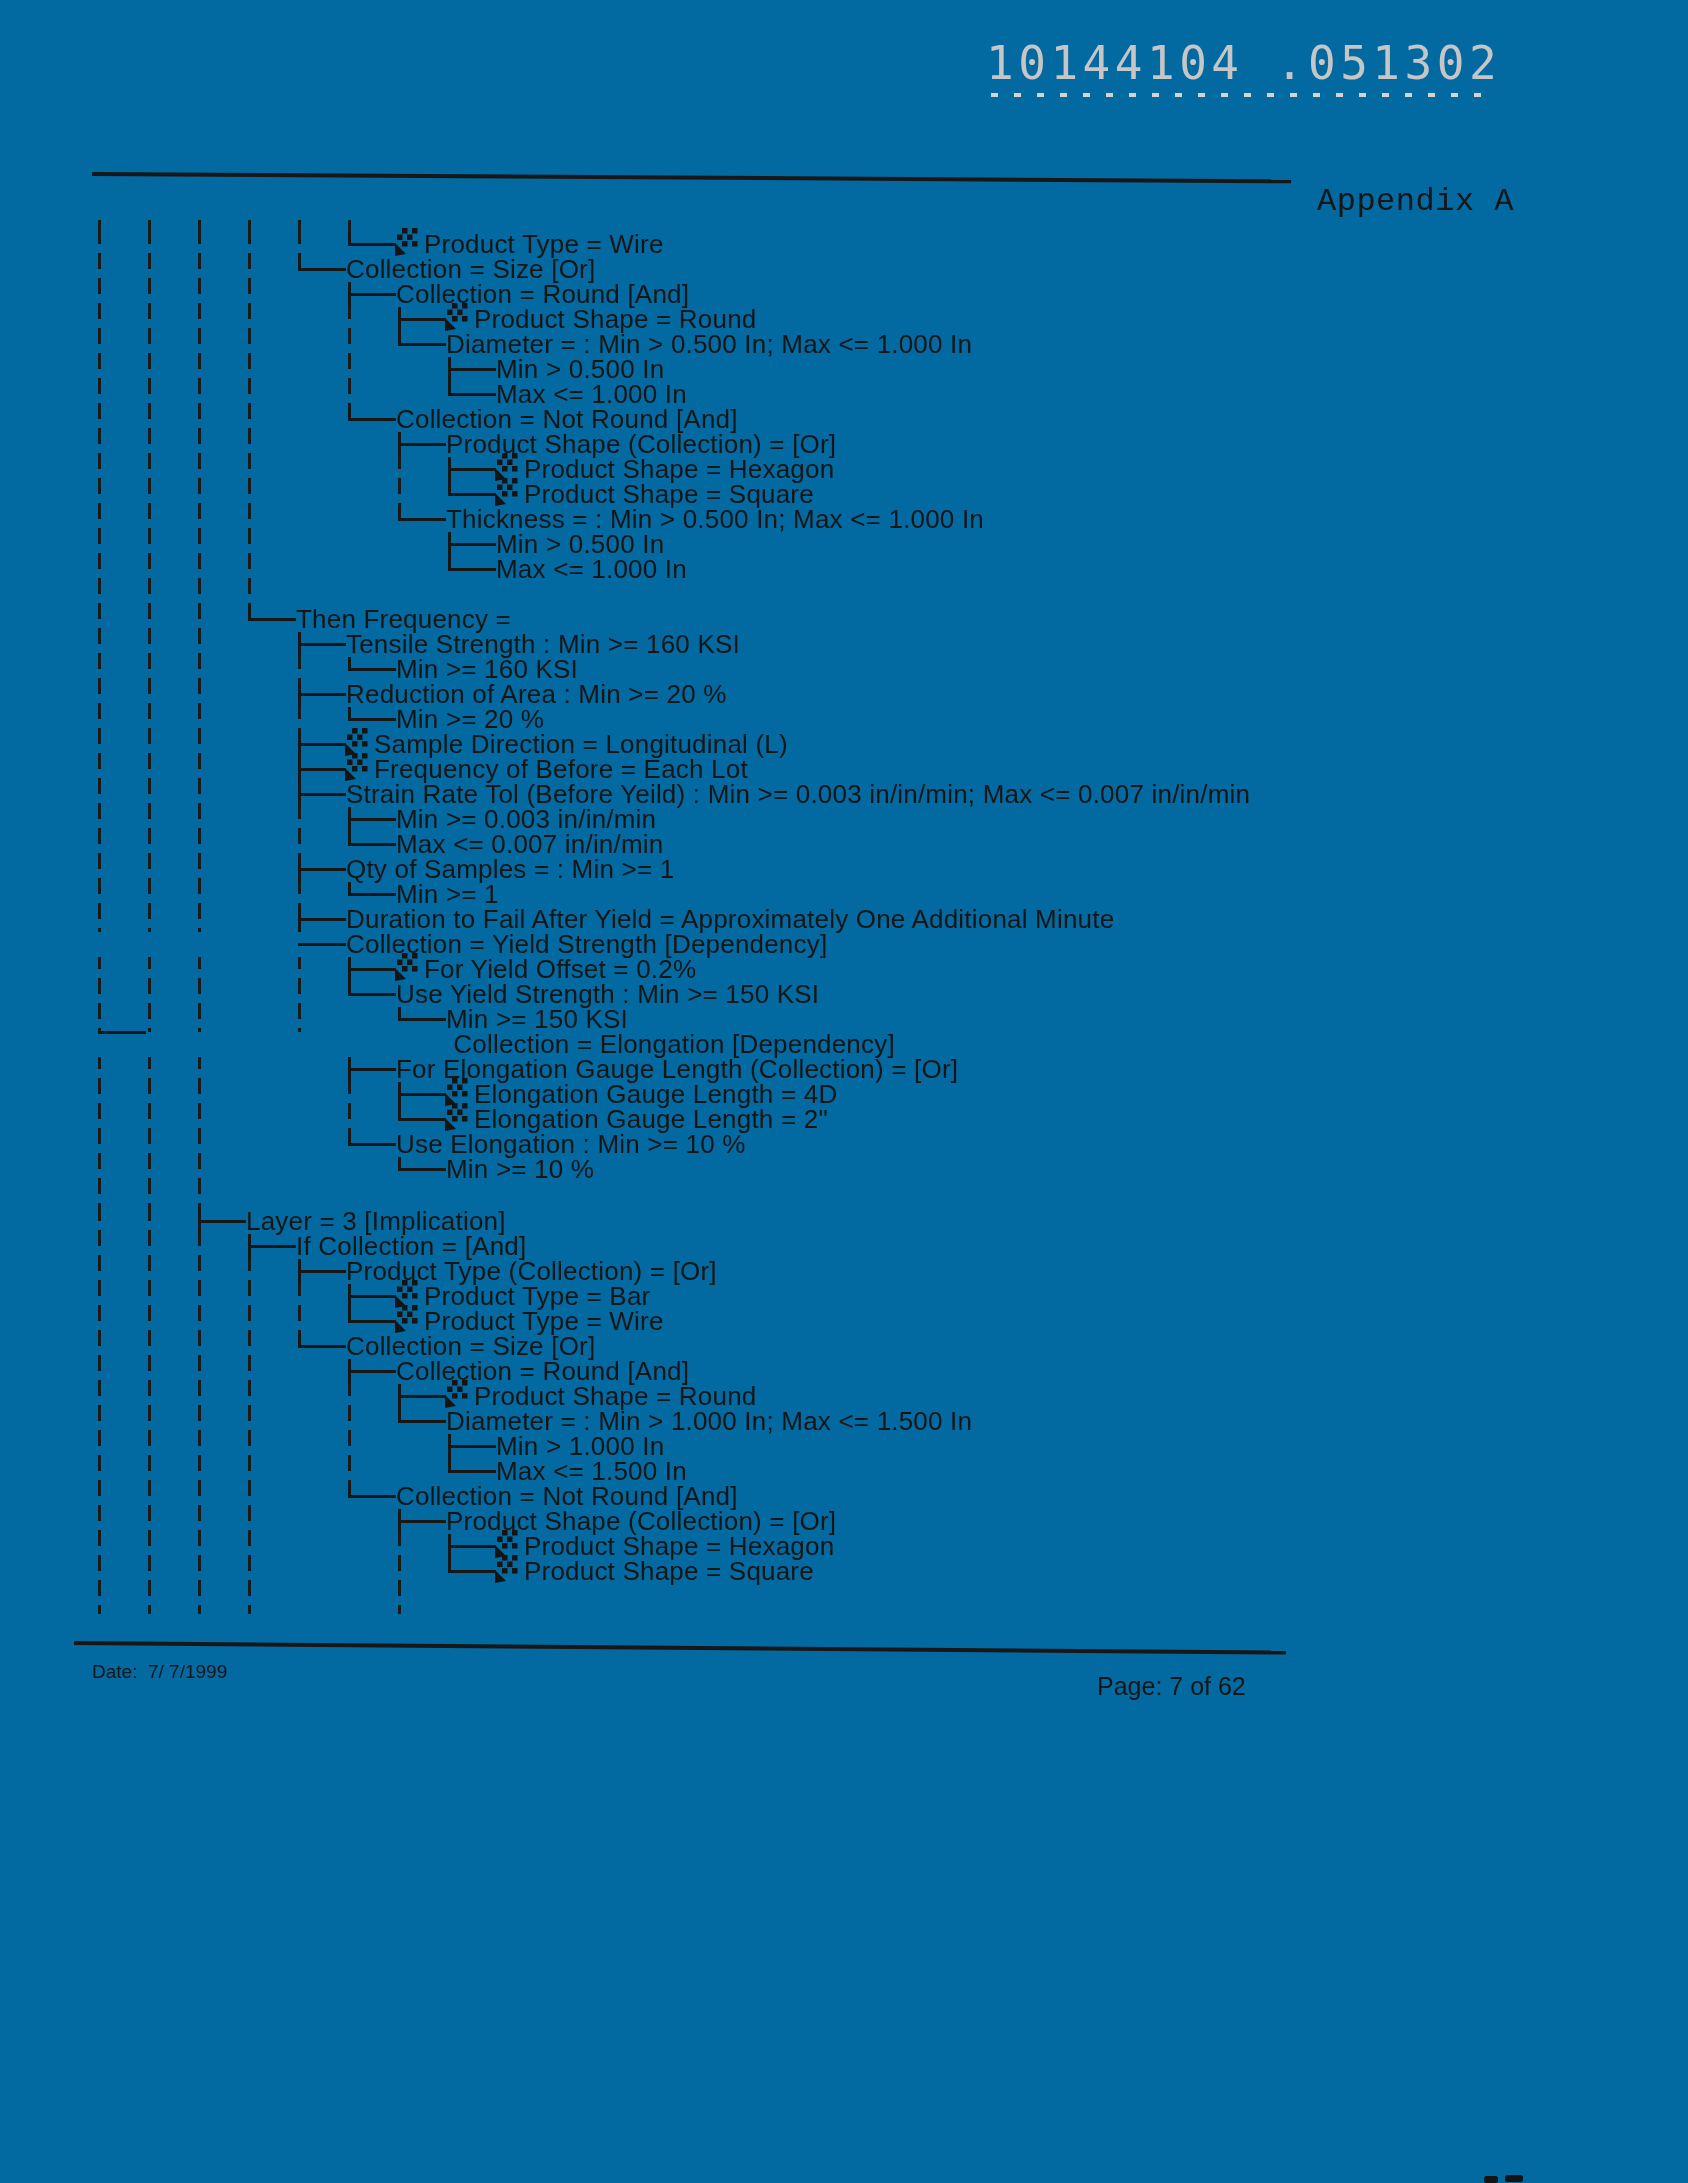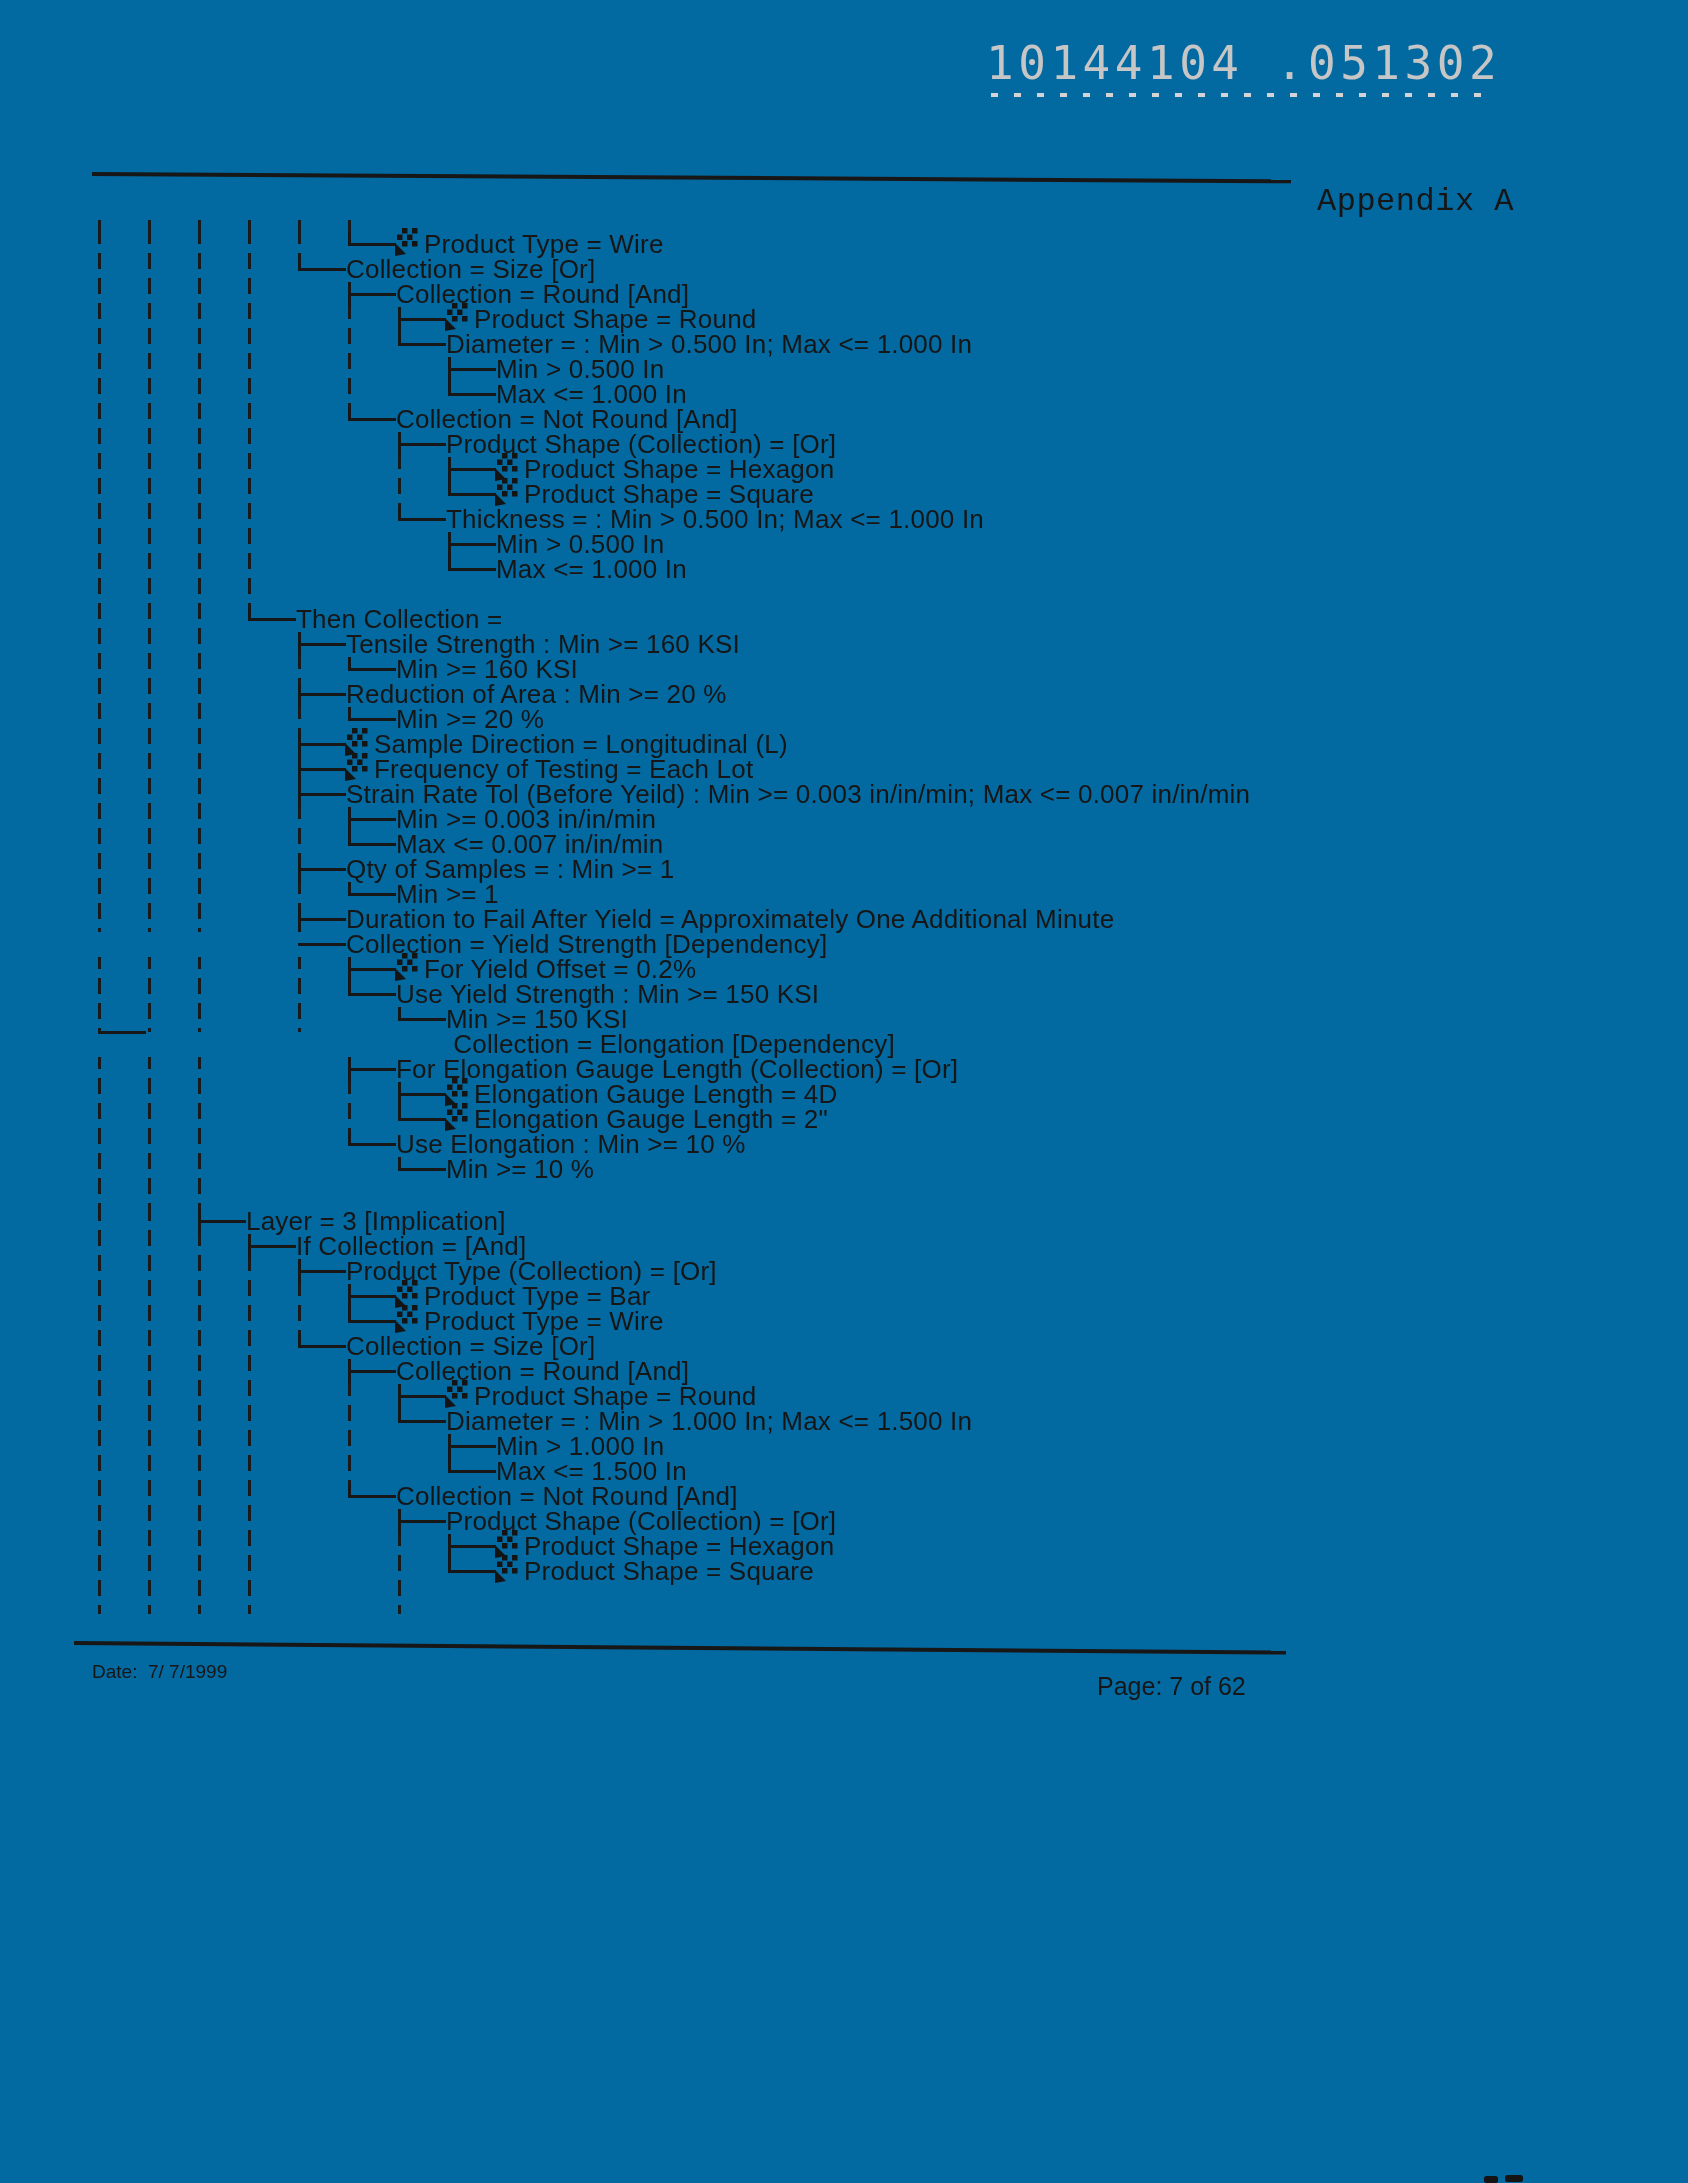--- a/index.html
+++ b/index.html
@@ -277,21 +277,21 @@
         <span class="cell guide"></span>
         <span class="cell guide"></span>
         <span class="cell guide"></span>
         <span class="cell guide"></span>
       </div>
       <div class="trow" style="height: 25px;">
         <span class="cell guide"></span>
         <span class="cell guide"></span>
         <span class="cell guide"></span>
         <span class="cell connector elbow"></span>
-        <span class="label">Then Collection =</span>
+        <span class="label">Then Frequency =</span>
       </div>
       <div class="trow" style="height: 25px;">
         <span class="cell guide"></span>
         <span class="cell guide"></span>
         <span class="cell guide"></span>
         <span class="cell"></span>
         <span class="cell connector tee"></span>
         <span class="label">Tensile Strength  : Min &gt;= 160 KSI</span>
       </div>
       <div class="trow" style="height: 25px;">
@@ -349,21 +349,21 @@
           <svg viewBox="0 0 25 29" width="25" height="29" xmlns="http://www.w3.org/2000/svg" fill="#141414">
             <rect x="9" y="0" width="5.5" height="5.5"></rect>
             <rect x="19" y="0" width="5.5" height="5.5"></rect>
             <rect x="4" y="6.5" width="5.5" height="5.5"></rect>
             <rect x="14" y="6.5" width="5.5" height="5.5"></rect>
             <rect x="9" y="13" width="5.5" height="5.5"></rect>
             <rect x="19" y="13" width="5.5" height="5.5"></rect>
             <polygon points="2,28 2,15 13,26"></polygon>
           </svg>
         </span>
-        <span class="label">Frequency of Testing = Each Lot</span>
+        <span class="label">Frequency of Before = Each Lot</span>
       </div>
       <div class="trow" style="height: 25px;">
         <span class="cell guide"></span>
         <span class="cell guide"></span>
         <span class="cell guide"></span>
         <span class="cell"></span>
         <span class="cell connector tee"></span>
         <span class="label">Strain Rate Tol (Before Yeild)  : Min &gt;= 0.003 in/in/min; Max &lt;= 0.007 in/in/min</span>
       </div>
       <div class="trow" style="height: 25px;">

